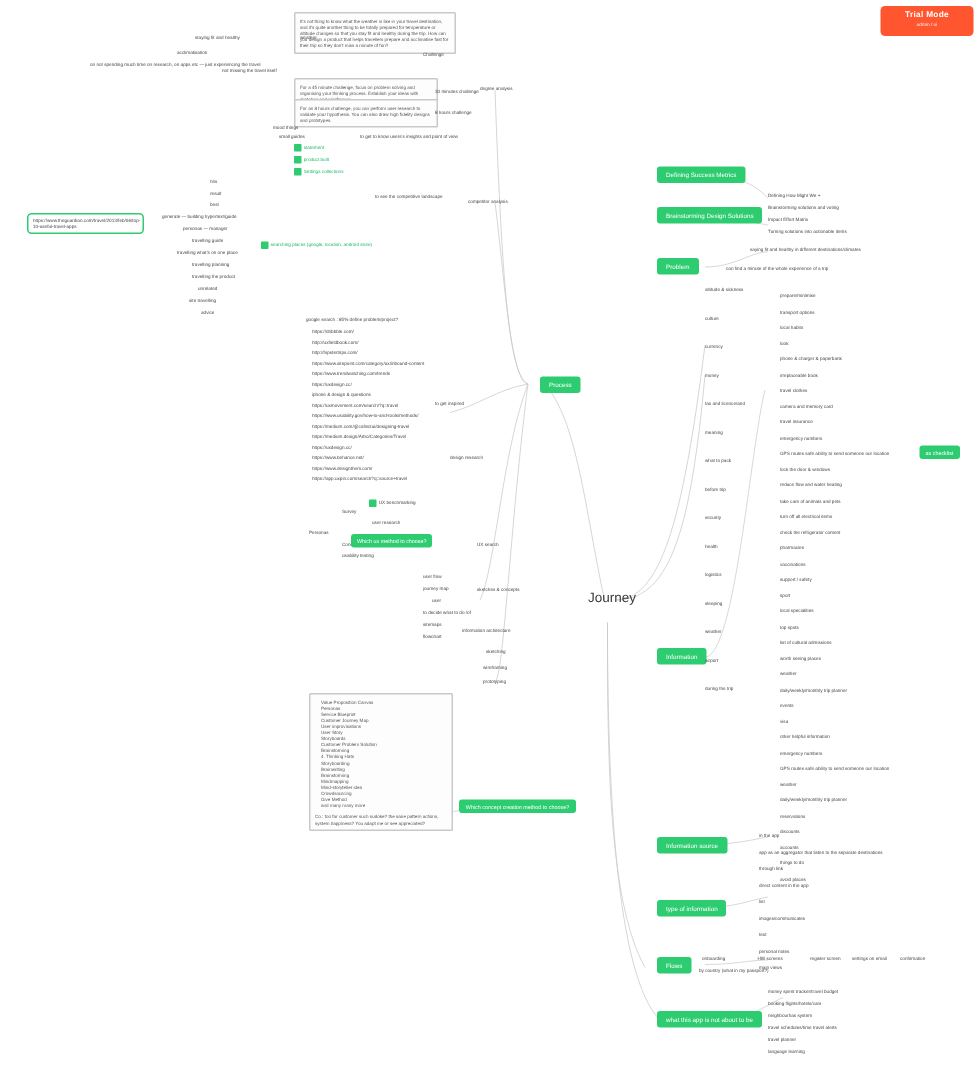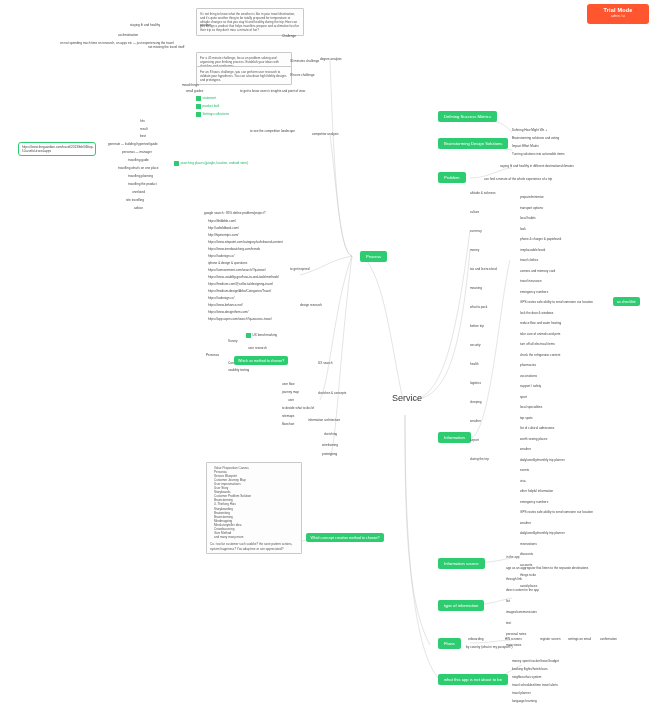--- a/index.html
+++ b/index.html
@@ -78,21 +78,21 @@
       <path d="M470 681 C 500 681 510 670 522 665"></path>
       <path d="M290 542 C 300 542 305 540 310 540"></path>
     </g>
   </svg>
 
   <div class="trial">
     <div class="t1">Trial Mode</div>
     <div class="t2">admin / ui</div>
   </div>
 
-  <div class="node root" style="left:392px;top:393px;">Service</div>
+  <div class="node root" style="left:392px;top:393px;">Journey</div>
 
   <div class="grey-box" style="left:196px;top:8px;width:100px;">
     <span>It's not thing to know what the weather is like in your travel destination, and it's quite another thing to be totally prepared for temperature or altitude changes so that you stay fit and healthy during the trip. How can you design a product that helps travellers prepare and acclimatise fast for their trip so they don't miss a minute of fun?</span>
   </div>
   <div class="node" style="left:130px;top:24px;">staying fit and healthy</div>
   <div class="node" style="left:200px;top:24px;">weather</div>
   <div class="node" style="left:118px;top:34px;">acclimatisation</div>
   <div class="node" style="left:60px;top:42px;">on not spending much time on research, on apps etc — just experiencing the travel</div>
   <div class="node" style="left:148px;top:46px;">not missing the travel itself</div>
   <div class="node" style="left:282px;top:35px;">Challenge</div>

